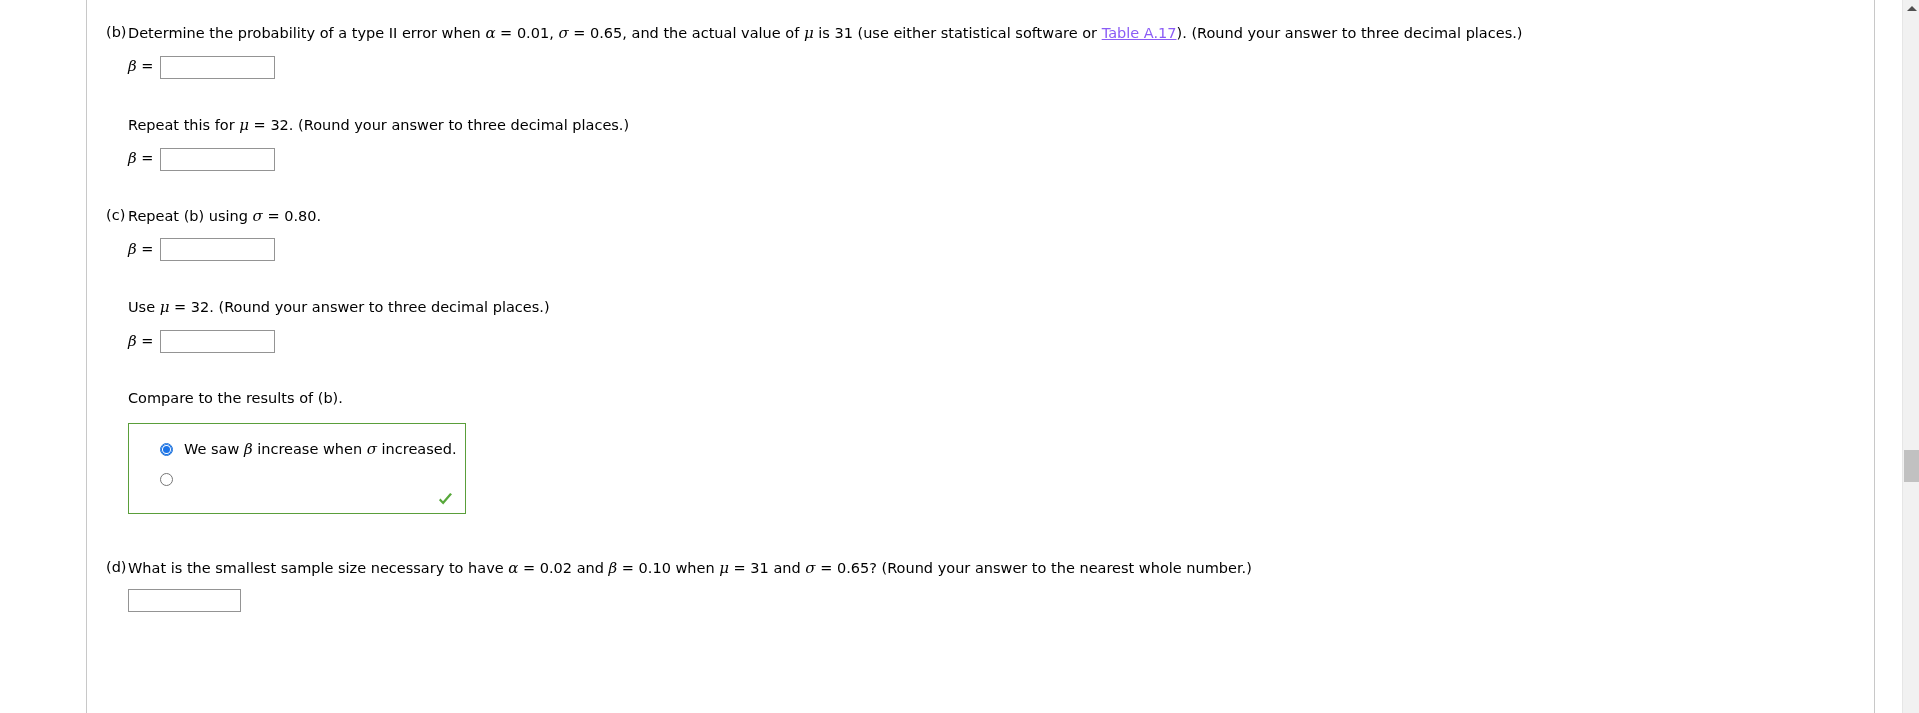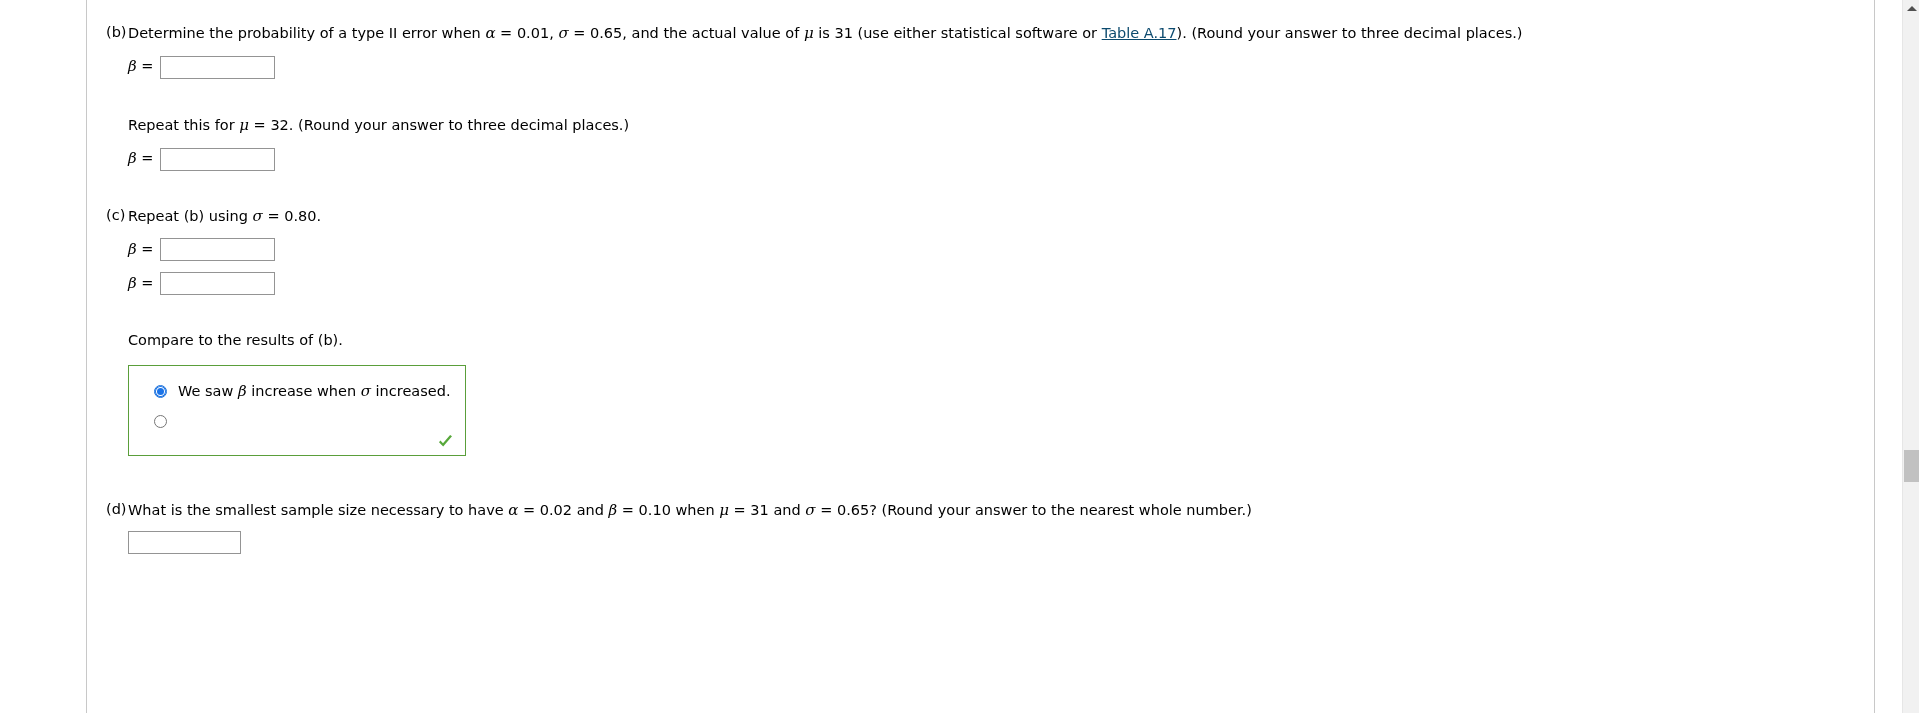--- a/index.html
+++ b/index.html
@@ -84,21 +84,21 @@
   .part-body {
     flex: 1 1 auto;
   }
 
   .qtext {
     font-size: 14.5px;
     color: #000;
     line-height: 1.5;
   }
   .link {
-    color: #0c4a6e;
+    color: #8b5cf6;
   }
   .mvar {
     font-family: "DejaVu Serif", "Liberation Serif", serif;
     font-style: italic;
     font-size: 15px;
   }
 
   .answer-row {
     display: flex;
     align-items: center;
@@ -125,21 +125,21 @@
 
   .subline {
     margin-top: 35px;
   }
 
   
   .radio-group {
     margin-top: 13px;
     border: 1px solid #5a9e3a;
     width: 338px;
-    padding: 12px 0 0 8px;
+    padding: 12px 0 0 14px;
     position: relative;
     height: 91px;
   }
   .radio-option {
     display: flex;
     align-items: center;
     gap: 11px;
     padding: 3px 0 3px 17px;
     font-size: 14.5px;
   }
@@ -232,20 +232,23 @@
       <div class="qtext">
         <span>Repeat (b) using </span><span class="mvar">σ</span><span> = 0.80.</span>
       </div>
 
 
       <div class="answer-row">
         <span class="eq"><span class="mvar">β</span>&nbsp;<span>=</span></span>
         <input class="ansbox" type="text" value="" style="">
       </div>
 
+      <div class="qtext subline">
+        <span>Use </span><span class="mvar">μ</span><span> = 32. (Round your answer to three decimal places.)</span>
+      </div>
 
       <div class="answer-row">
         <span class="eq"><span class="mvar">β</span>&nbsp;<span>=</span></span>
         <input class="ansbox" type="text" value="" style="">
       </div>
 
       <div class="qtext subline">Compare to the results of (b).</div>
 
       <div class="radio-group">
 

